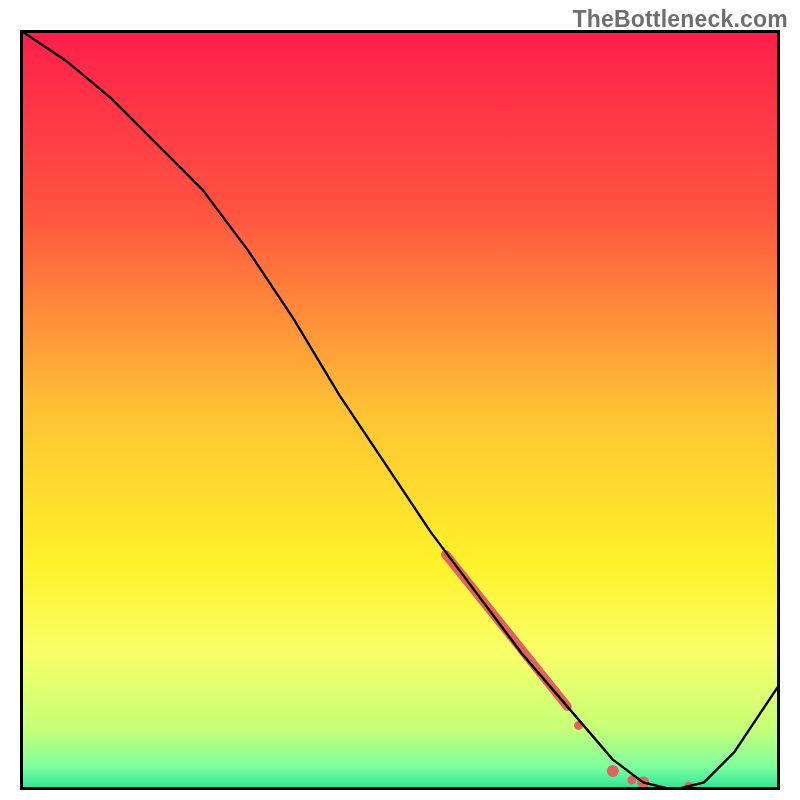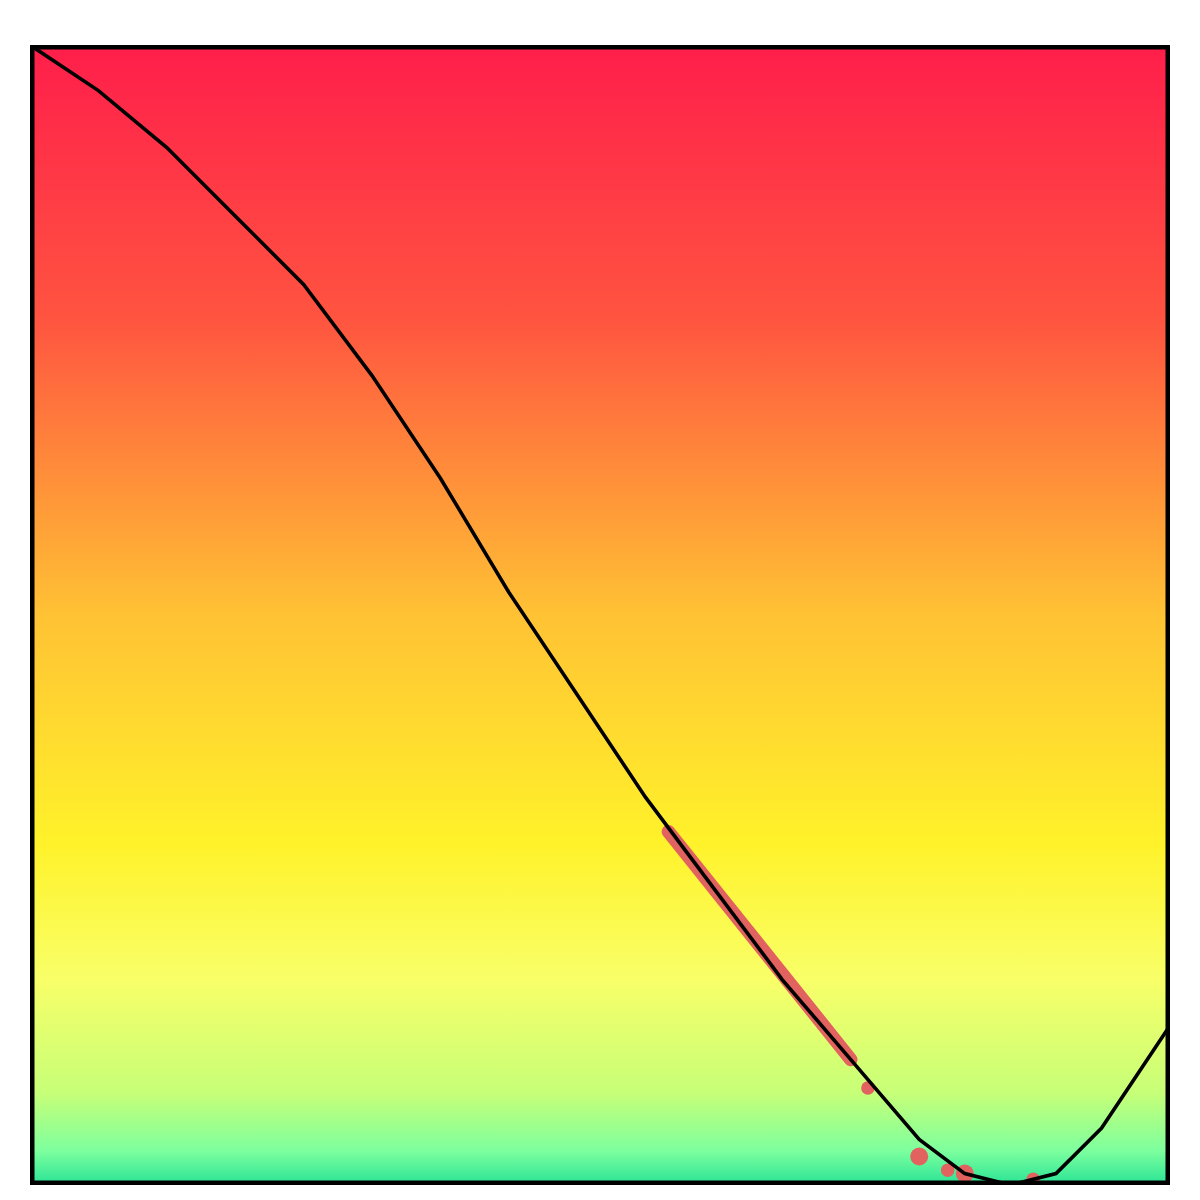--- a/index.html
+++ b/index.html
@@ -44,20 +44,21 @@
     top: 30px;
     width: 760px;
     height: 760px;
     z-index: 1;
   }
 </style>
 </head>
 <body>
 
 <div class="frame">
+  <div class="watermark">TheBottleneck.com</div>
 
   <svg class="plot" viewBox="0 0 760 760" preserveAspectRatio="none">
     <defs>
       <linearGradient id="bg-grad" x1="0" y1="0" x2="0" y2="1">
           <stop offset="0%" stop-color="#ff1e4b"></stop>
           <stop offset="24%" stop-color="#ff5440"></stop>
           <stop offset="50%" stop-color="#ffc234"></stop>
           <stop offset="70%" stop-color="#fff22a"></stop>
           <stop offset="82%" stop-color="#f8ff68"></stop>
           <stop offset="92%" stop-color="#c6ff78"></stop>

